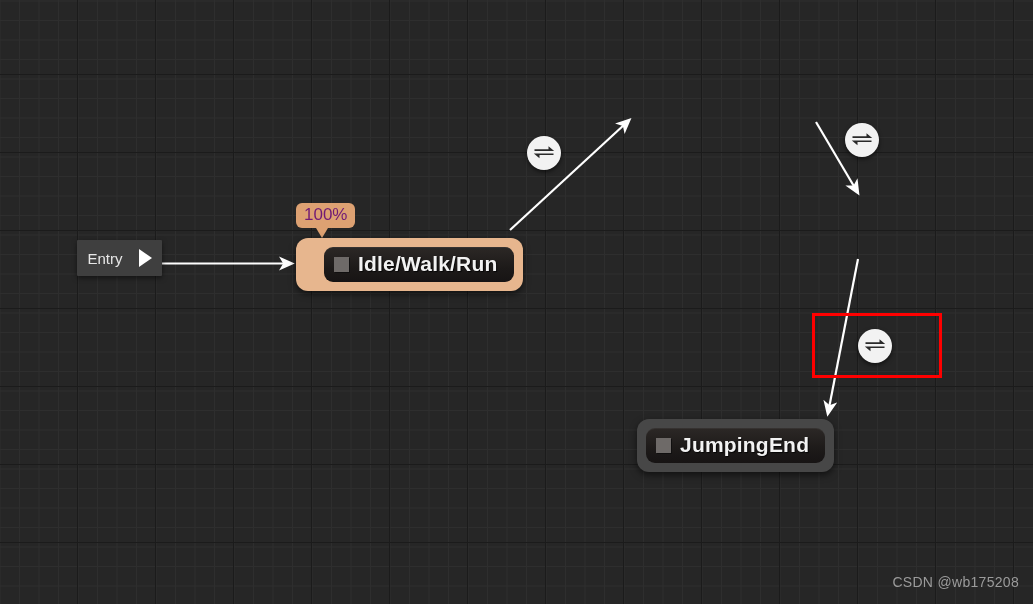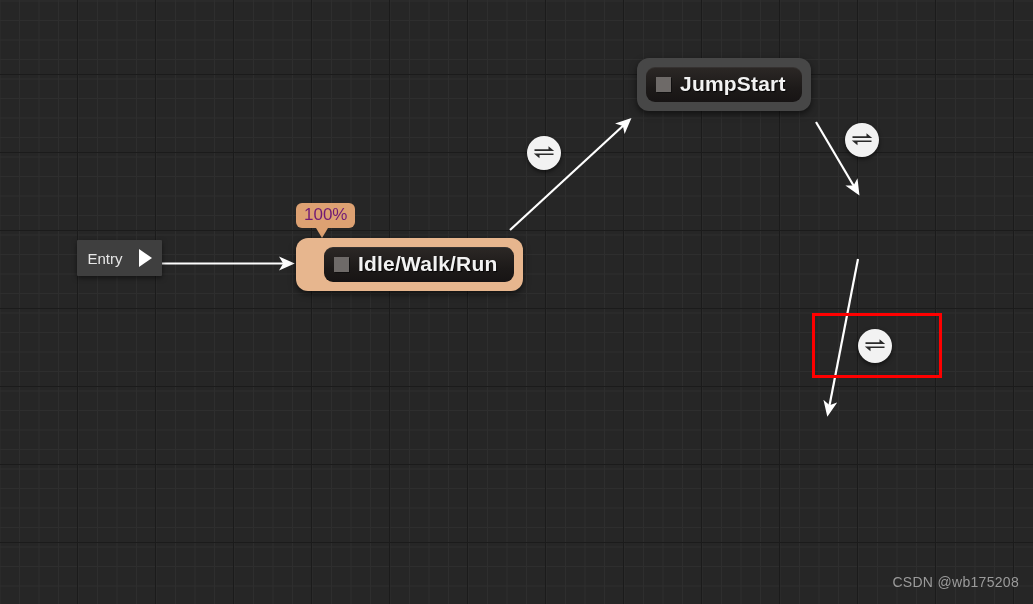--- a/index.html
+++ b/index.html
@@ -191,28 +191,28 @@
 
   <div id="weight-badge">100%</div>
 
   <div class="state-node active" style="left:296px; top:238px;padding-left:28px;">
     <div class="node-title">
       <span class="node-glyph"></span>
       <span class="node-title-text">Idle/Walk/Run</span>
     </div>
   </div>
 
-  <div class="state-node normal" style="left:637px; top:58px;">
+
+
+  <div class="state-node normal" style="left:637px; top:419px;">
     <div class="node-title">
       <span class="node-glyph"></span>
-      <span class="node-title-text">JumpStart</span>
+      <span class="node-title-text">JumpingEnd</span>
     </div>
   </div>
-
-
 
   <div id="selection-rect"></div>
 
   <div class="transition-icon" style="left:527px; top:136px;">
     <svg width="26" height="26" viewBox="0 0 26 26">
       <path d="M3.5 9.3 H17.5 V6.2 L23.2 10.9 H3.5 Z" fill="#2a2a2a"></path>
       <path d="M22.5 15.1 H8.5 V18.3 L2.8 13.6 H22.5 Z" fill="#2a2a2a"></path>
     </svg>
   </div>
 

